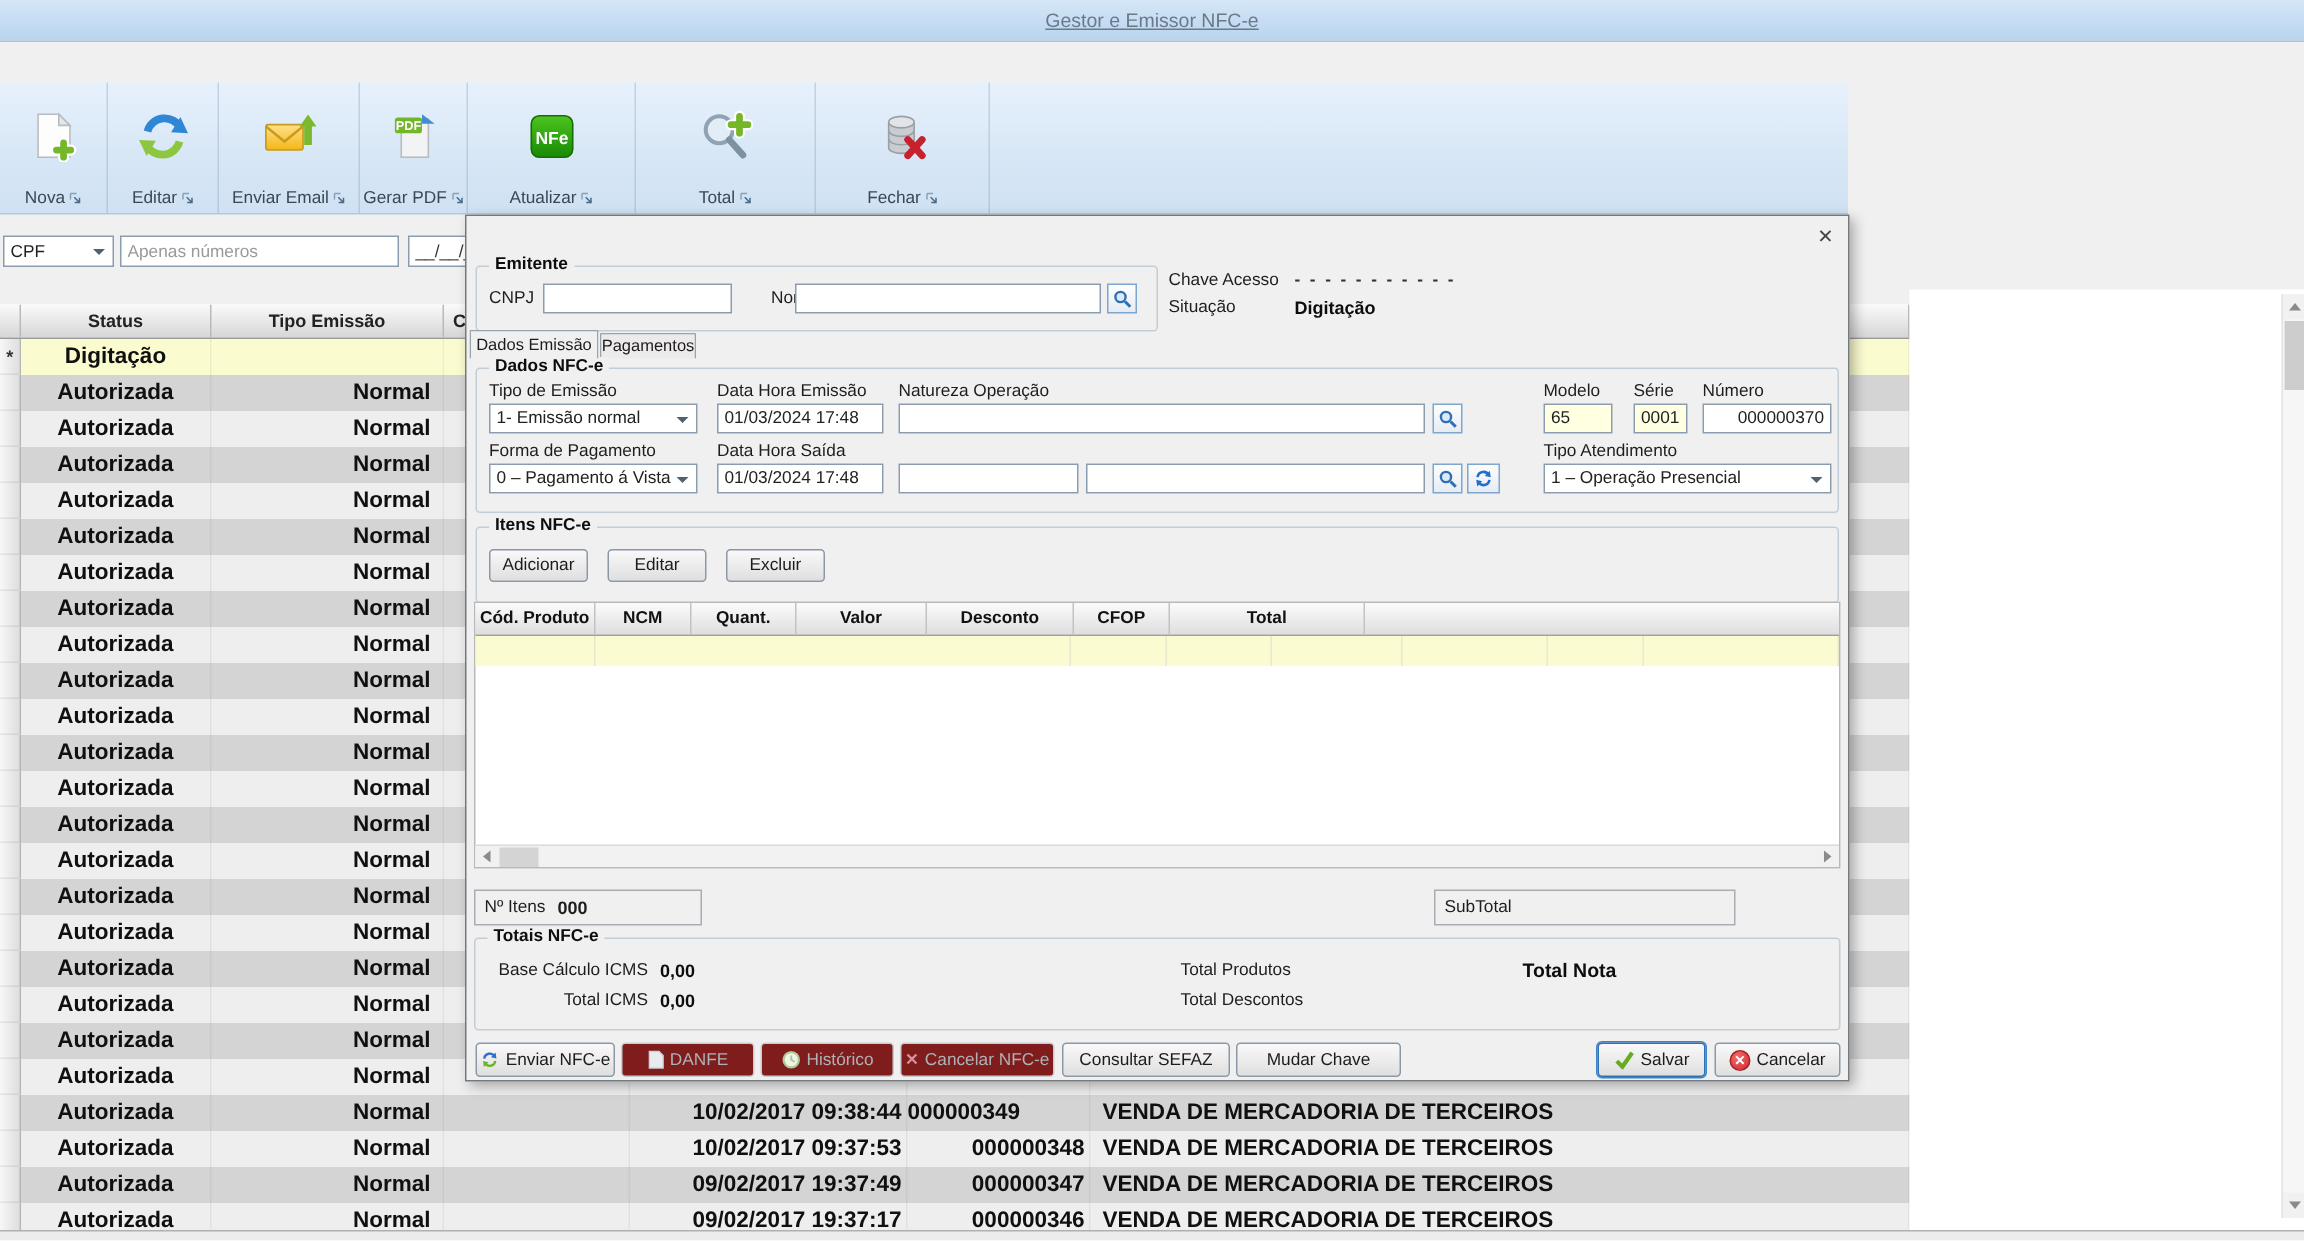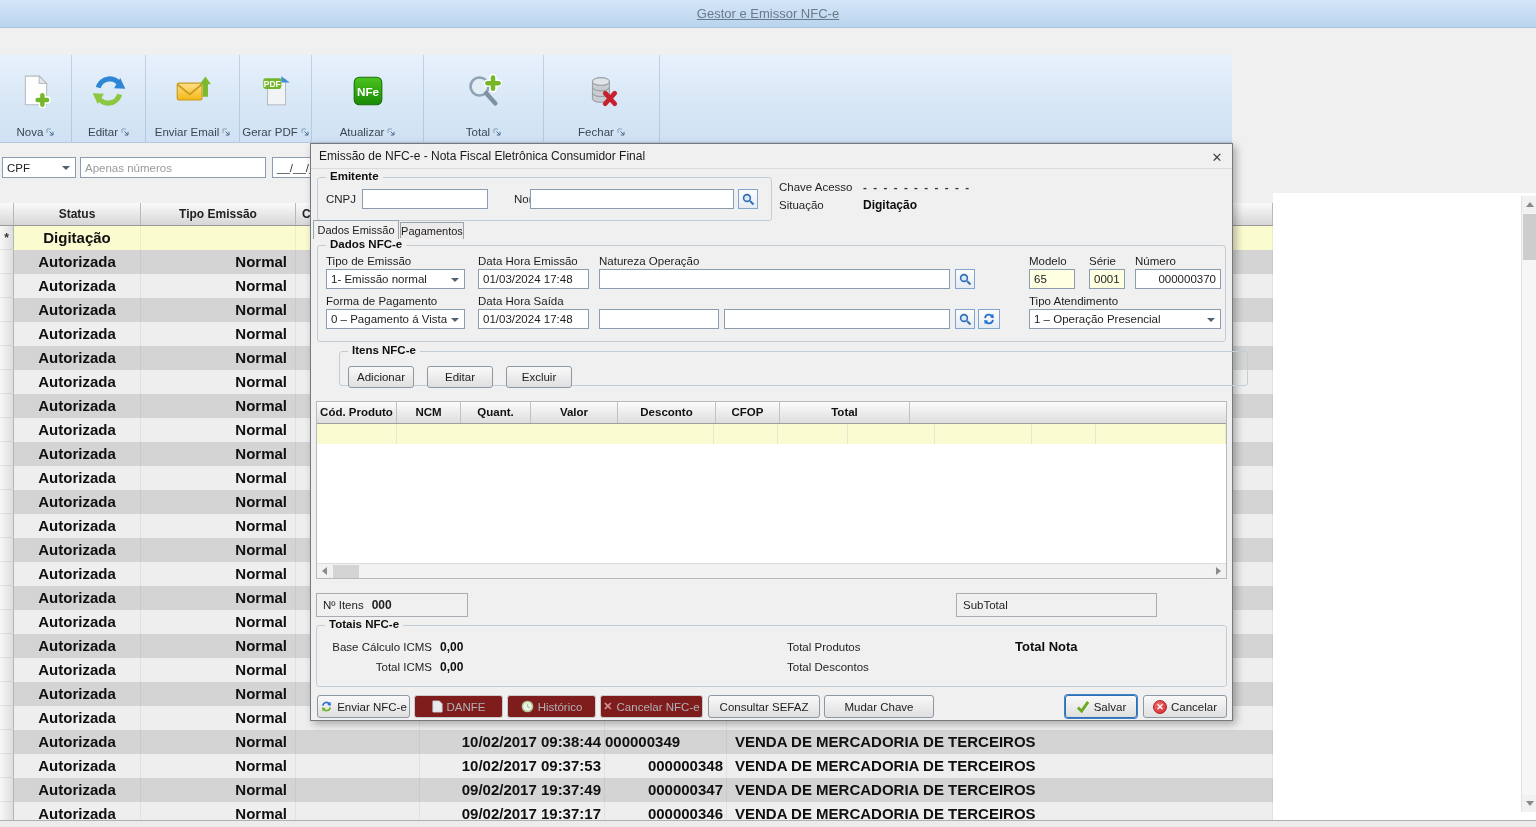--- a/index.html
+++ b/index.html
@@ -522,23 +522,20 @@
         <div class="gc" style="width: 127px; text-align: center;">Autorizada</div>
         <div class="gc" style="width: 155px; text-align: right; padding-right: 8px;">Normal</div>
         <div class="gc" style="width: 124px; text-align: left; padding-left: 8px;"></div>
         <div class="gc" style="width: 185px; text-align: right; padding-right: 3px;">09/02/2017 19:37:17</div>
         <div class="gc" style="width: 122px; text-align: right; padding-right: 3px;">000000346</div>
         <div class="gc" style="width: 546px; text-align: left; padding-left: 8px;">VENDA DE MERCADORIA DE TERCEIROS</div>
       </div>
     </div>
 
   <div class="abs dialog">
-    <div class="dtitle">
-      <span>Emissão de NFC-e - Nota Fiscal Eletrônica Consumidor Final</span>
-    </div>
     <div class="dclose">✕</div>
 
     <div class="gbox" style="left:6px; top:33px; width:455px; height:44px;">
       <span class="glab">Emitente</span>
       <span class="lbl" style="left:8px; top:15px;">CNPJ</span>
       <div class="tb" style="position:absolute; left:44px; top:11px; width:126px; height:20px;"></div>
       <span class="lbl" style="left:196px; top:15px;">Nome</span>
       <div class="tb" style="position:absolute; left:212px; top:11px; width:204px; height:20px;"></div>
       <div class="sbtn" style="left:420px; top:11px; width:20px; height:20px;">
         <svg width="13" height="13" viewBox="0 0 13 13">
@@ -613,21 +610,21 @@
           <path d="M12.5 9 A4.5 4.5 0 0 1 4 10.5" fill="none" stroke="#1e6fd0" stroke-width="2"></path>
           <polygon points="3.2,14 2.5,9 7,10" fill="#1e6fd0"></polygon>
         </svg>
       </div>
       <span class="lbl" style="left:711px; top:49px;">Tipo Atendimento</span>
       <div class="combo" style="position:absolute; left:711px; top:63px; width:192px; height:20px;">
         <span>1 – Operação Presencial</span>
       </div>
     </div>
 
-    <div class="gbox" style="left:6px; top:207px; width:909px; height:35px;margin-left:22px;">
+    <div class="gbox" style="left:6px; top:207px; width:909px; height:51px;">
       <span class="glab">Itens NFC-e</span>
       <div class="wbtn" style="left:8px; top:14px; width:66px; height:22px;">
         <span>Adicionar</span>
       </div>
       <div class="wbtn" style="left:87px; top:14px; width:66px; height:22px;">
         <span>Editar</span>
       </div>
       <div class="wbtn" style="left:166px; top:14px; width:66px; height:22px;">
         <span>Excluir</span>
       </div>

